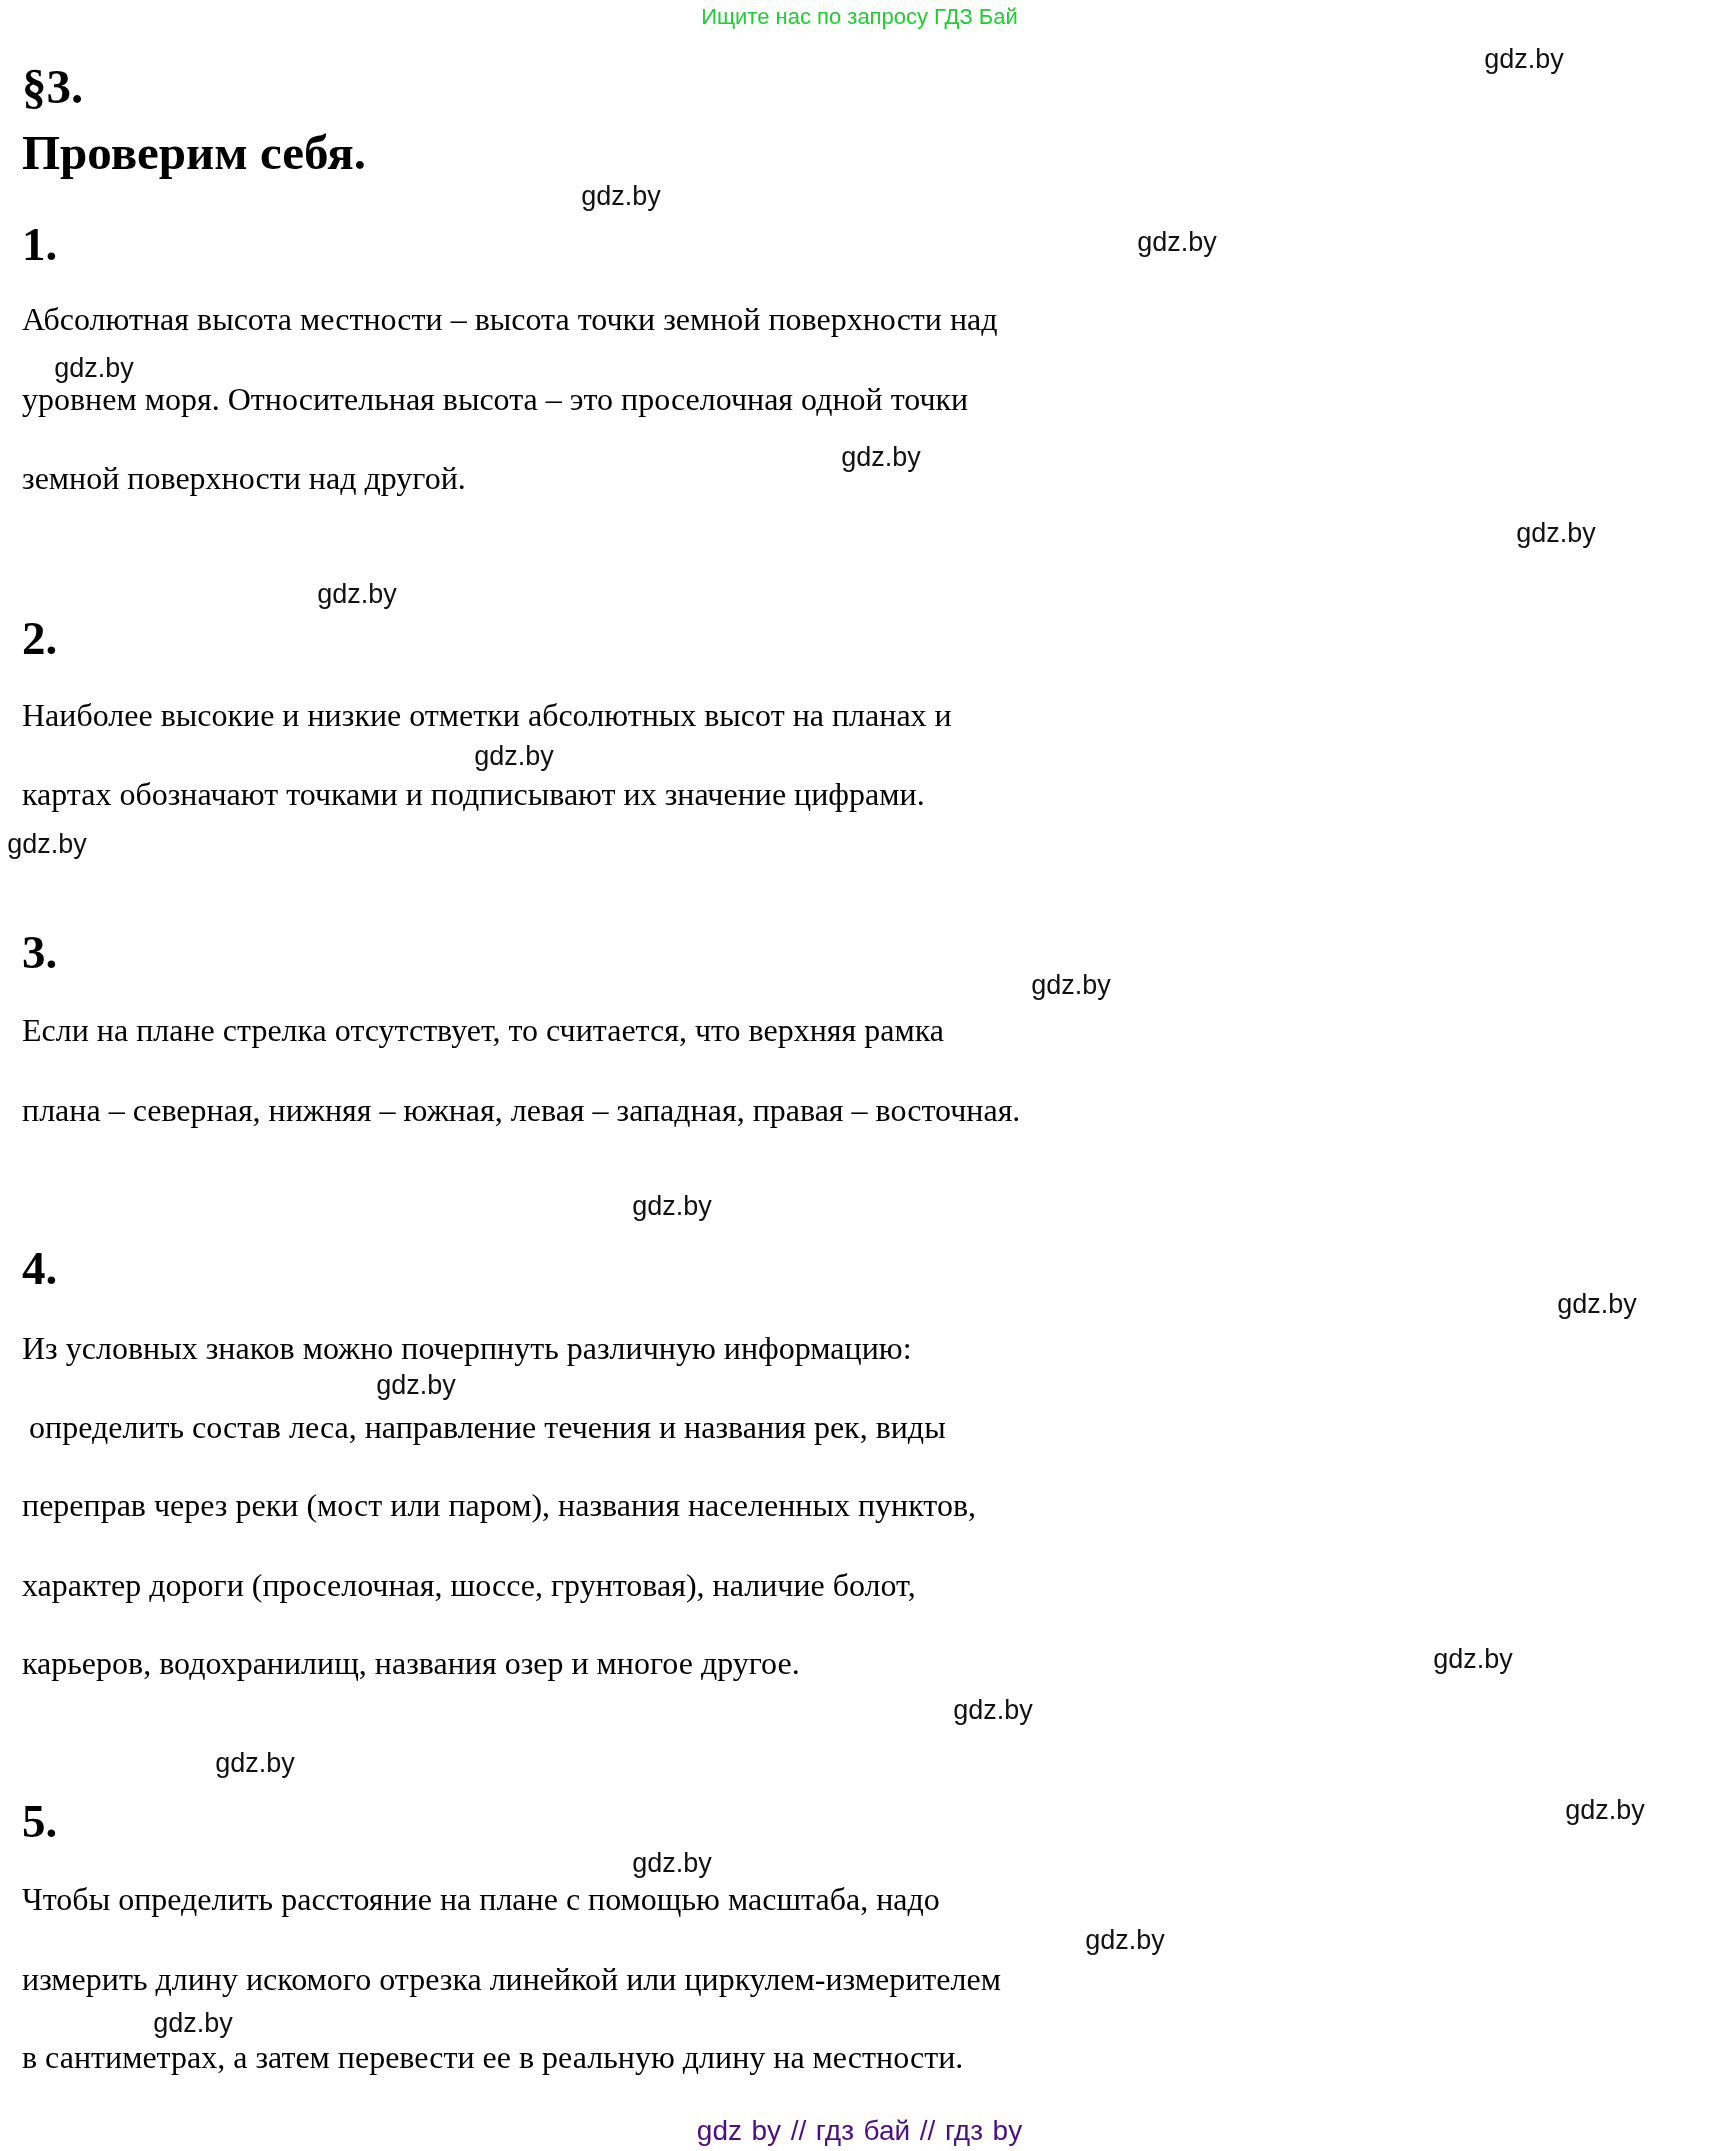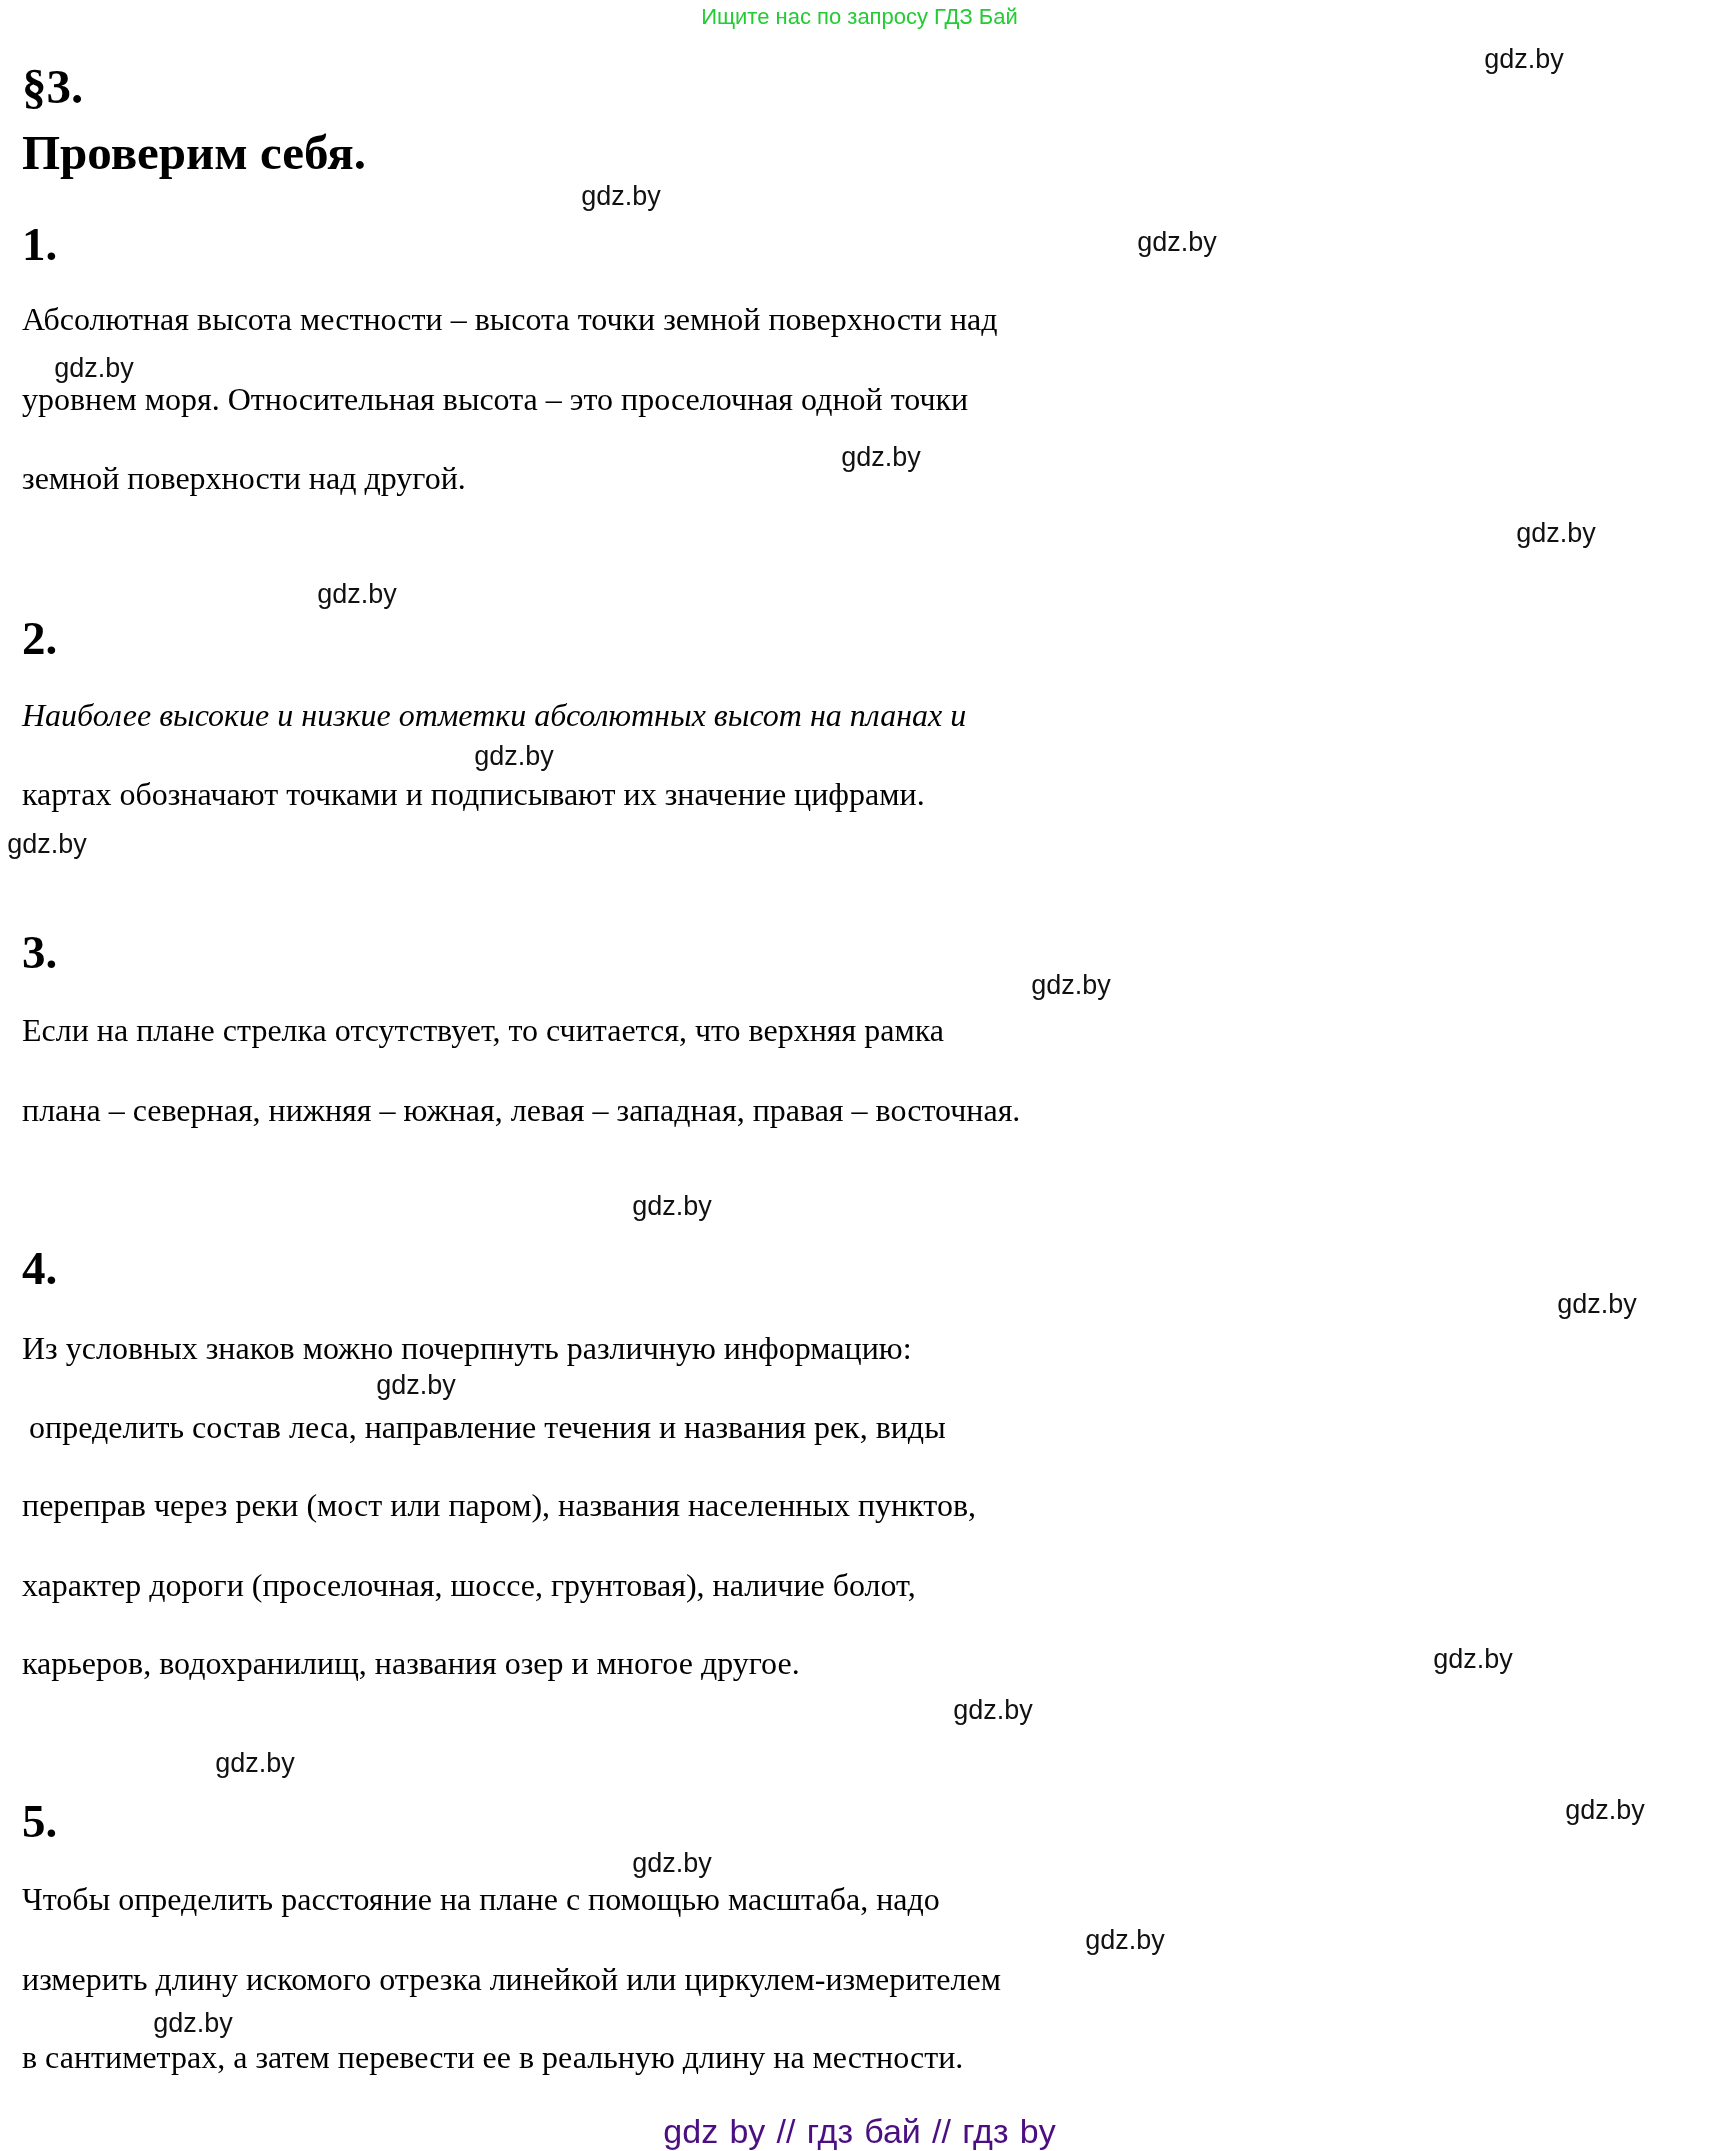--- a/index.html
+++ b/index.html
@@ -1,39 +1,39 @@
 <!DOCTYPE html>
 <html style="font-size:14.5px"><head>
 <meta charset="utf-8">
 <style>
   html, body { margin: 0; padding: 0; background: #ffffff; }
   body { width: 1719px; height: 2151px; position: relative; overflow: hidden; }
   .abs { position: absolute; white-space: nowrap; }
   .header { left: 0; width: 1719px; text-align: center; top: 0; font-family: "Liberation Sans", sans-serif; font-size: 22px; line-height: 33px; color: #22cc33; }
-  .footer { left: 0; width: 1719px; text-align: center; top: 2113px; font-family: "Liberation Sans", sans-serif; font-size: 34px; line-height: 36px; color: #4b0f82; word-spacing: 1.8px; }
+  .footer { left: 0; width: 1719px; text-align: center; top: 2113px; font-family: "Liberation Sans", sans-serif; font-size: 28px; line-height: 36px; color: #4b0f82; word-spacing: 1.8px; }
   .heading { font-family: "Liberation Serif", serif; font-weight: bold; font-size: 49px; line-height: 54px; color: #000; left: 22px; }
   .num { font-family: "Liberation Serif", serif; font-weight: bold; font-size: 47px; line-height: 54px; color: #000; left: 22px; }
   .line { font-family: "Liberation Serif", serif; font-size: 32px; line-height: 54px; color: #000; left: 22px; }
   .wm { font-family: "Liberation Sans", sans-serif; font-size: 27px; line-height: 31px; color: #111; transform: translate(-50%, -50%); }
 </style>
 </head>
 <body>
 
 <div class="abs header">Ищите нас по запросу ГДЗ Бай</div>
 
 <div class="abs heading" style="top:60px;">§3.</div>
 <div class="abs heading" style="top:126px;">Проверим себя.</div>
 
 <div class="abs num" style="top:217px;">1.</div>
 <div class="abs line" style="top:292px;">Абсолютная высота местности – высота точки земной поверхности над</div>
 <div class="abs line" style="top:372px;">уровнем моря. Относительная высота – это проселочная одной точки</div>
 <div class="abs line" style="top:451px;">земной поверхности над другой.</div>
 
 <div class="abs num" style="top:611px;">2.</div>
-<div class="abs line" style="top:688px;font-style:italic;">Наиболее высокие и низкие отметки абсолютных высот на планах и</div>
+<div class="abs line" style="top:688px;">Наиболее высокие и низкие отметки абсолютных высот на планах и</div>
 <div class="abs line" style="top:767px;">картах обозначают точками и подписывают их значение цифрами.</div>
 
 <div class="abs num" style="top:925px;">3.</div>
 <div class="abs line" style="top:1003px;">Если на плане стрелка отсутствует, то считается, что верхняя рамка</div>
 <div class="abs line" style="top:1083px;">плана – северная, нижняя – южная, левая – западная, правая – восточная.</div>
 
 <div class="abs num" style="top:1241px;">4.</div>
 <div class="abs line" style="top:1321px;">Из условных знаков можно почерпнуть различную информацию:</div>
 <div class="abs line" style="top:1400px;margin-left:7px;">определить состав леса, направление течения и названия рек, виды</div>
 <div class="abs line" style="top:1478px;">переправ через реки (мост или паром), названия населенных пунктов,</div>

